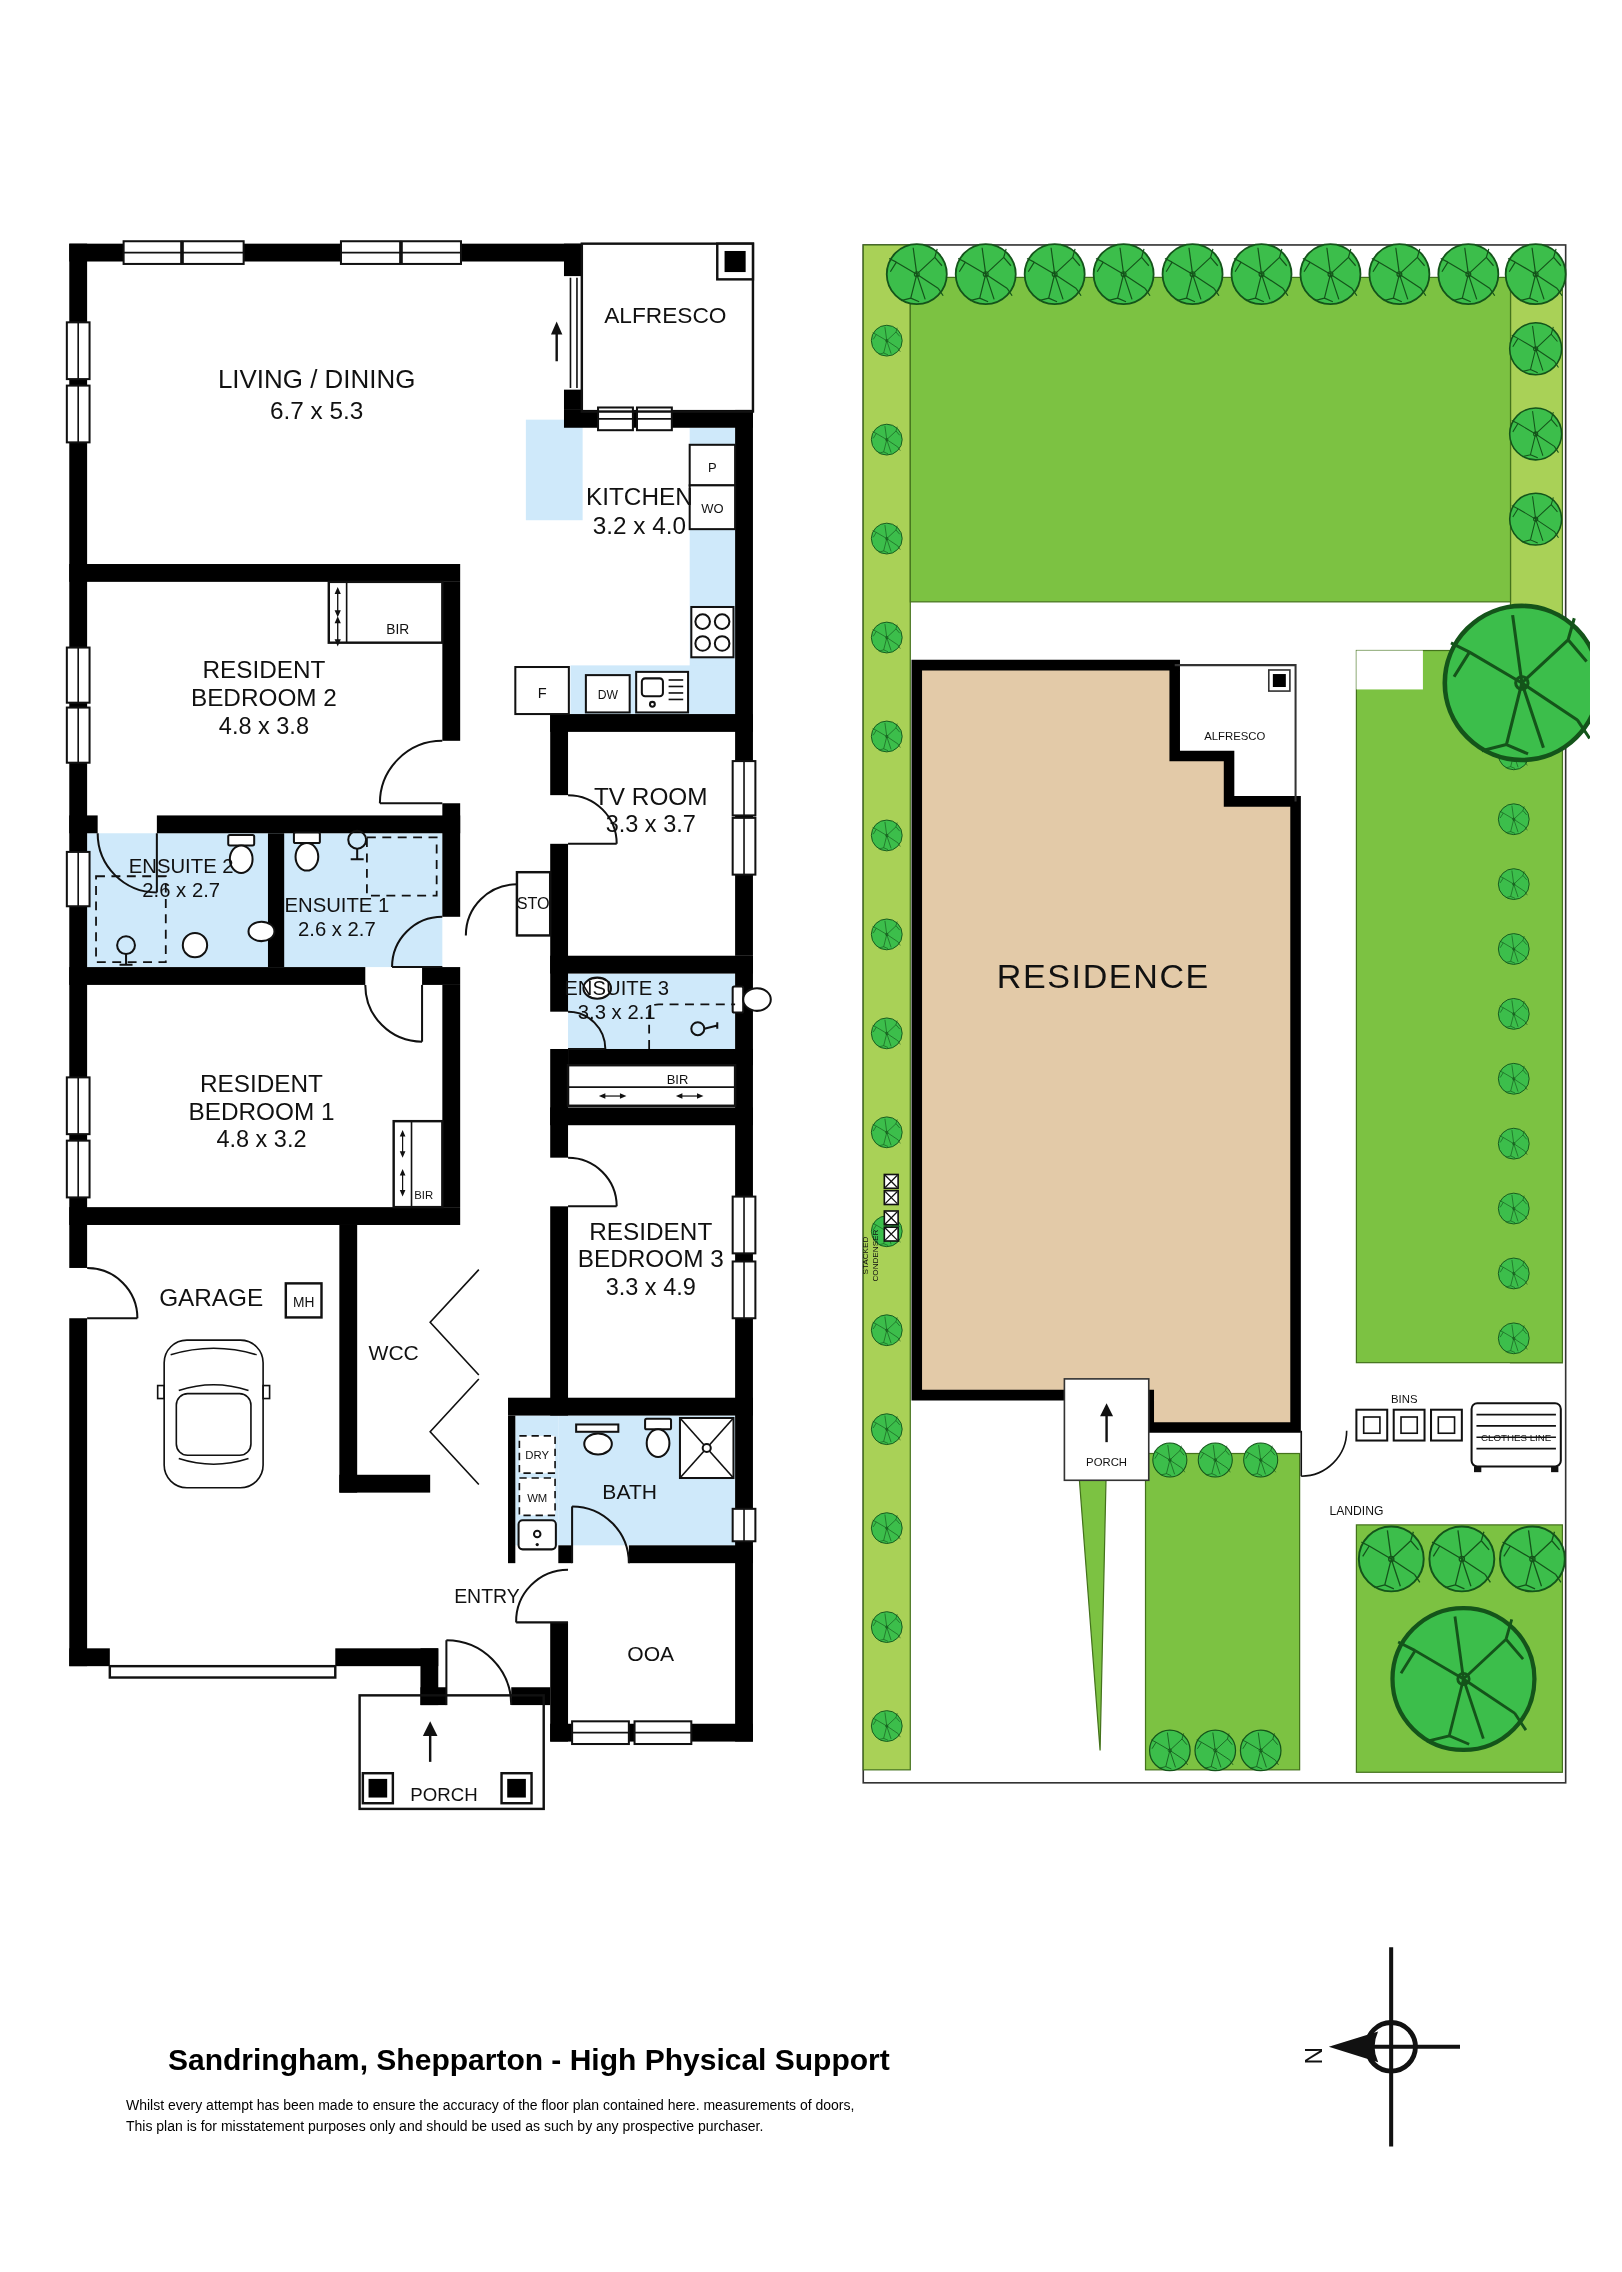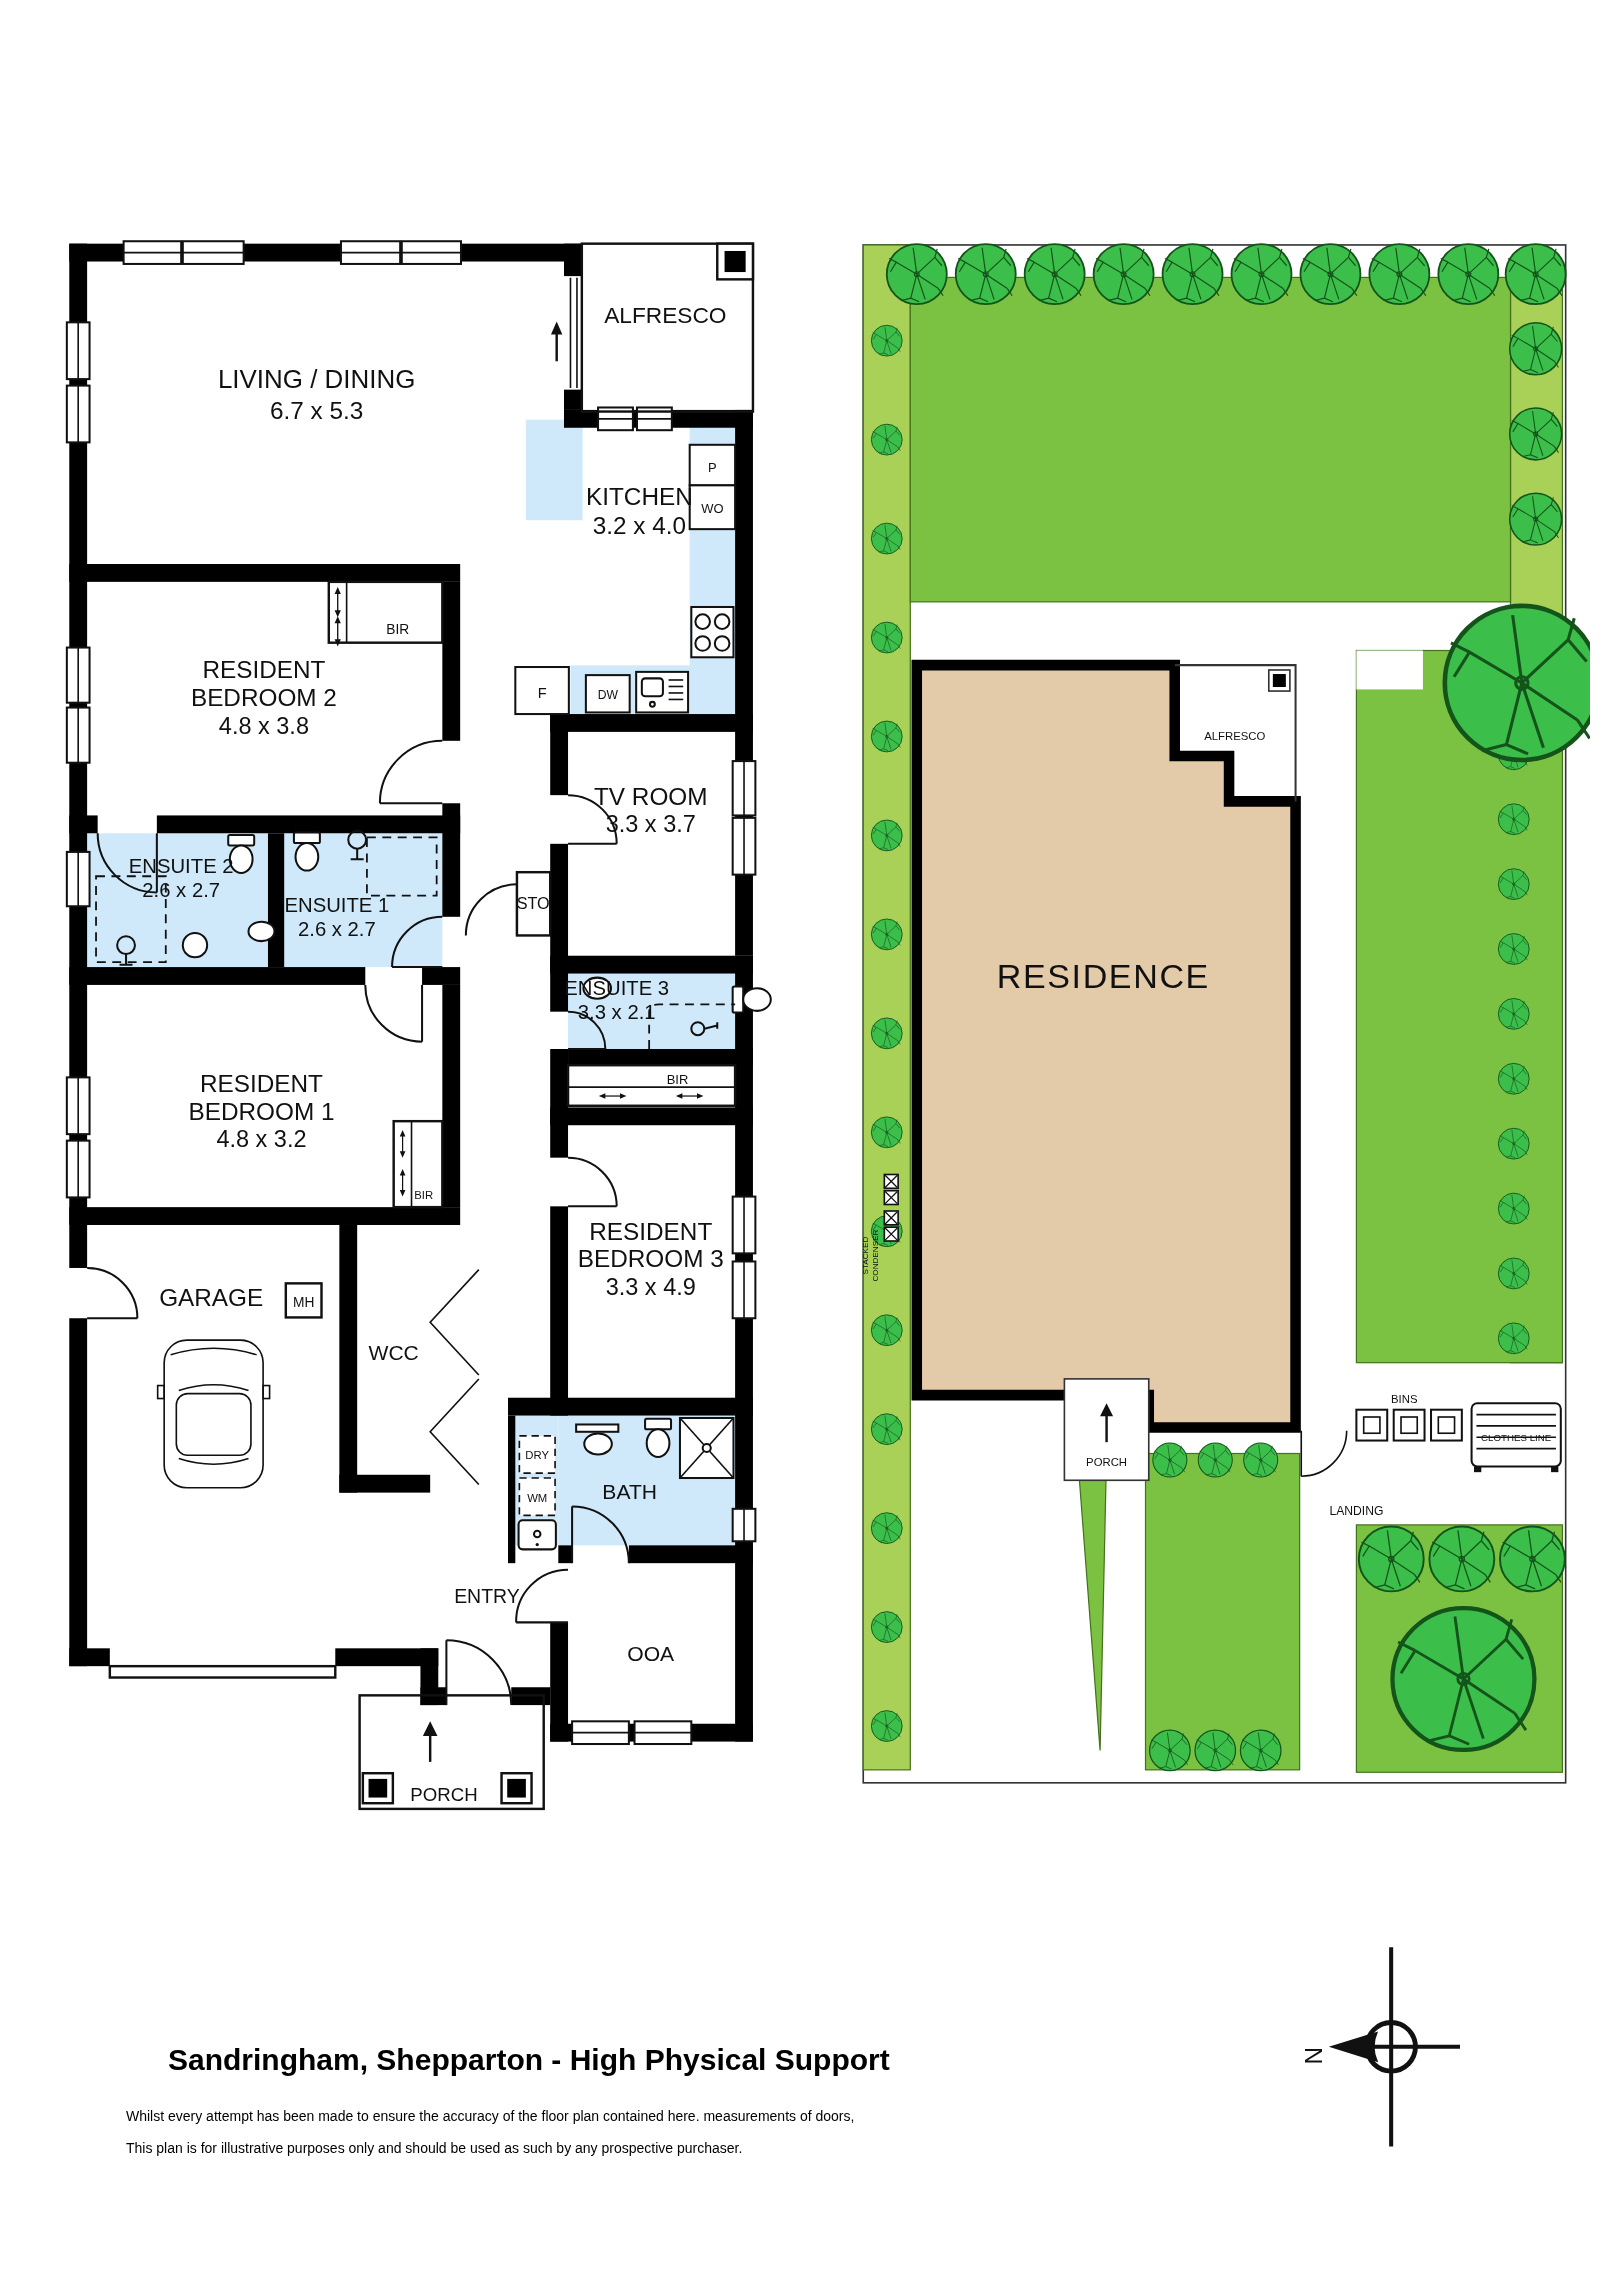--- a/index.html
+++ b/index.html
@@ -20,21 +20,21 @@
   .wline{stroke:#111;stroke-width:2;}
   .arr{fill:#111;}
   .darrln{stroke:#111;stroke-width:3;}
   .lawn{fill:var(--lawn);stroke:#44721c;stroke-width:1.5;}
   .strip{fill:var(--strip);stroke:#44721c;stroke-width:1.5;}
   .treefill{fill:var(--tree);stroke:var(--tree_outline);stroke-width:3;}
   .treebr{stroke:var(--tree_outline);stroke-width:2;fill:none;}
   .site-thin{fill:none;stroke:#333;stroke-width:2.5;}
   #footer-title{position:absolute;left:126px;top:2043px;font-size:30px;font-weight:bold;color:#000;margin-left:42px;}
   #footer-disclaimer{position:absolute;left:126px;top:2095px;font-size:14px;line-height:1.52;color:#000;font-weight:bold;}
-  #footer-disclaimer div{font-weight:normal;margin-top:11px;}
+  #footer-disclaimer div{font-weight:normal;}
 </style>
 </head>
 <body>
 
 <div id="page">
 
 <svg style="position:absolute;left:49px;top:227px" width="811" height="1704" viewBox="0 0 1000 2100">
 
   <defs>
     <g id="darr">
@@ -520,17 +520,17 @@
     <line x1="92" y1="123" x2="200" y2="123"></line>
     <circle cx="115" cy="123" r="30" stroke-width="6"></circle>
   </g>
   <path class="arr" d="M38,123 L99,104 Q90,123 99,142 Z"></path>
   <text transform="translate(30,134) rotate(-90)" font-size="30">N</text>
 </svg>
 
 <div id="footer-title">Sandringham, Shepparton - High Physical Support</div>
 <div id="footer-disclaimer">
   <div>Whilst every attempt has been made to ensure the accuracy of the floor plan contained here. measurements of doors,</div>
-  <div>This plan is for illustrative purposes only and should be used as such by any prospective purchaser.</div>
+  <div>This plan is for misstatement purposes only and should be used as such by any prospective purchaser.</div>
 </div>
 
 </div>
 
 
 </body></html>

